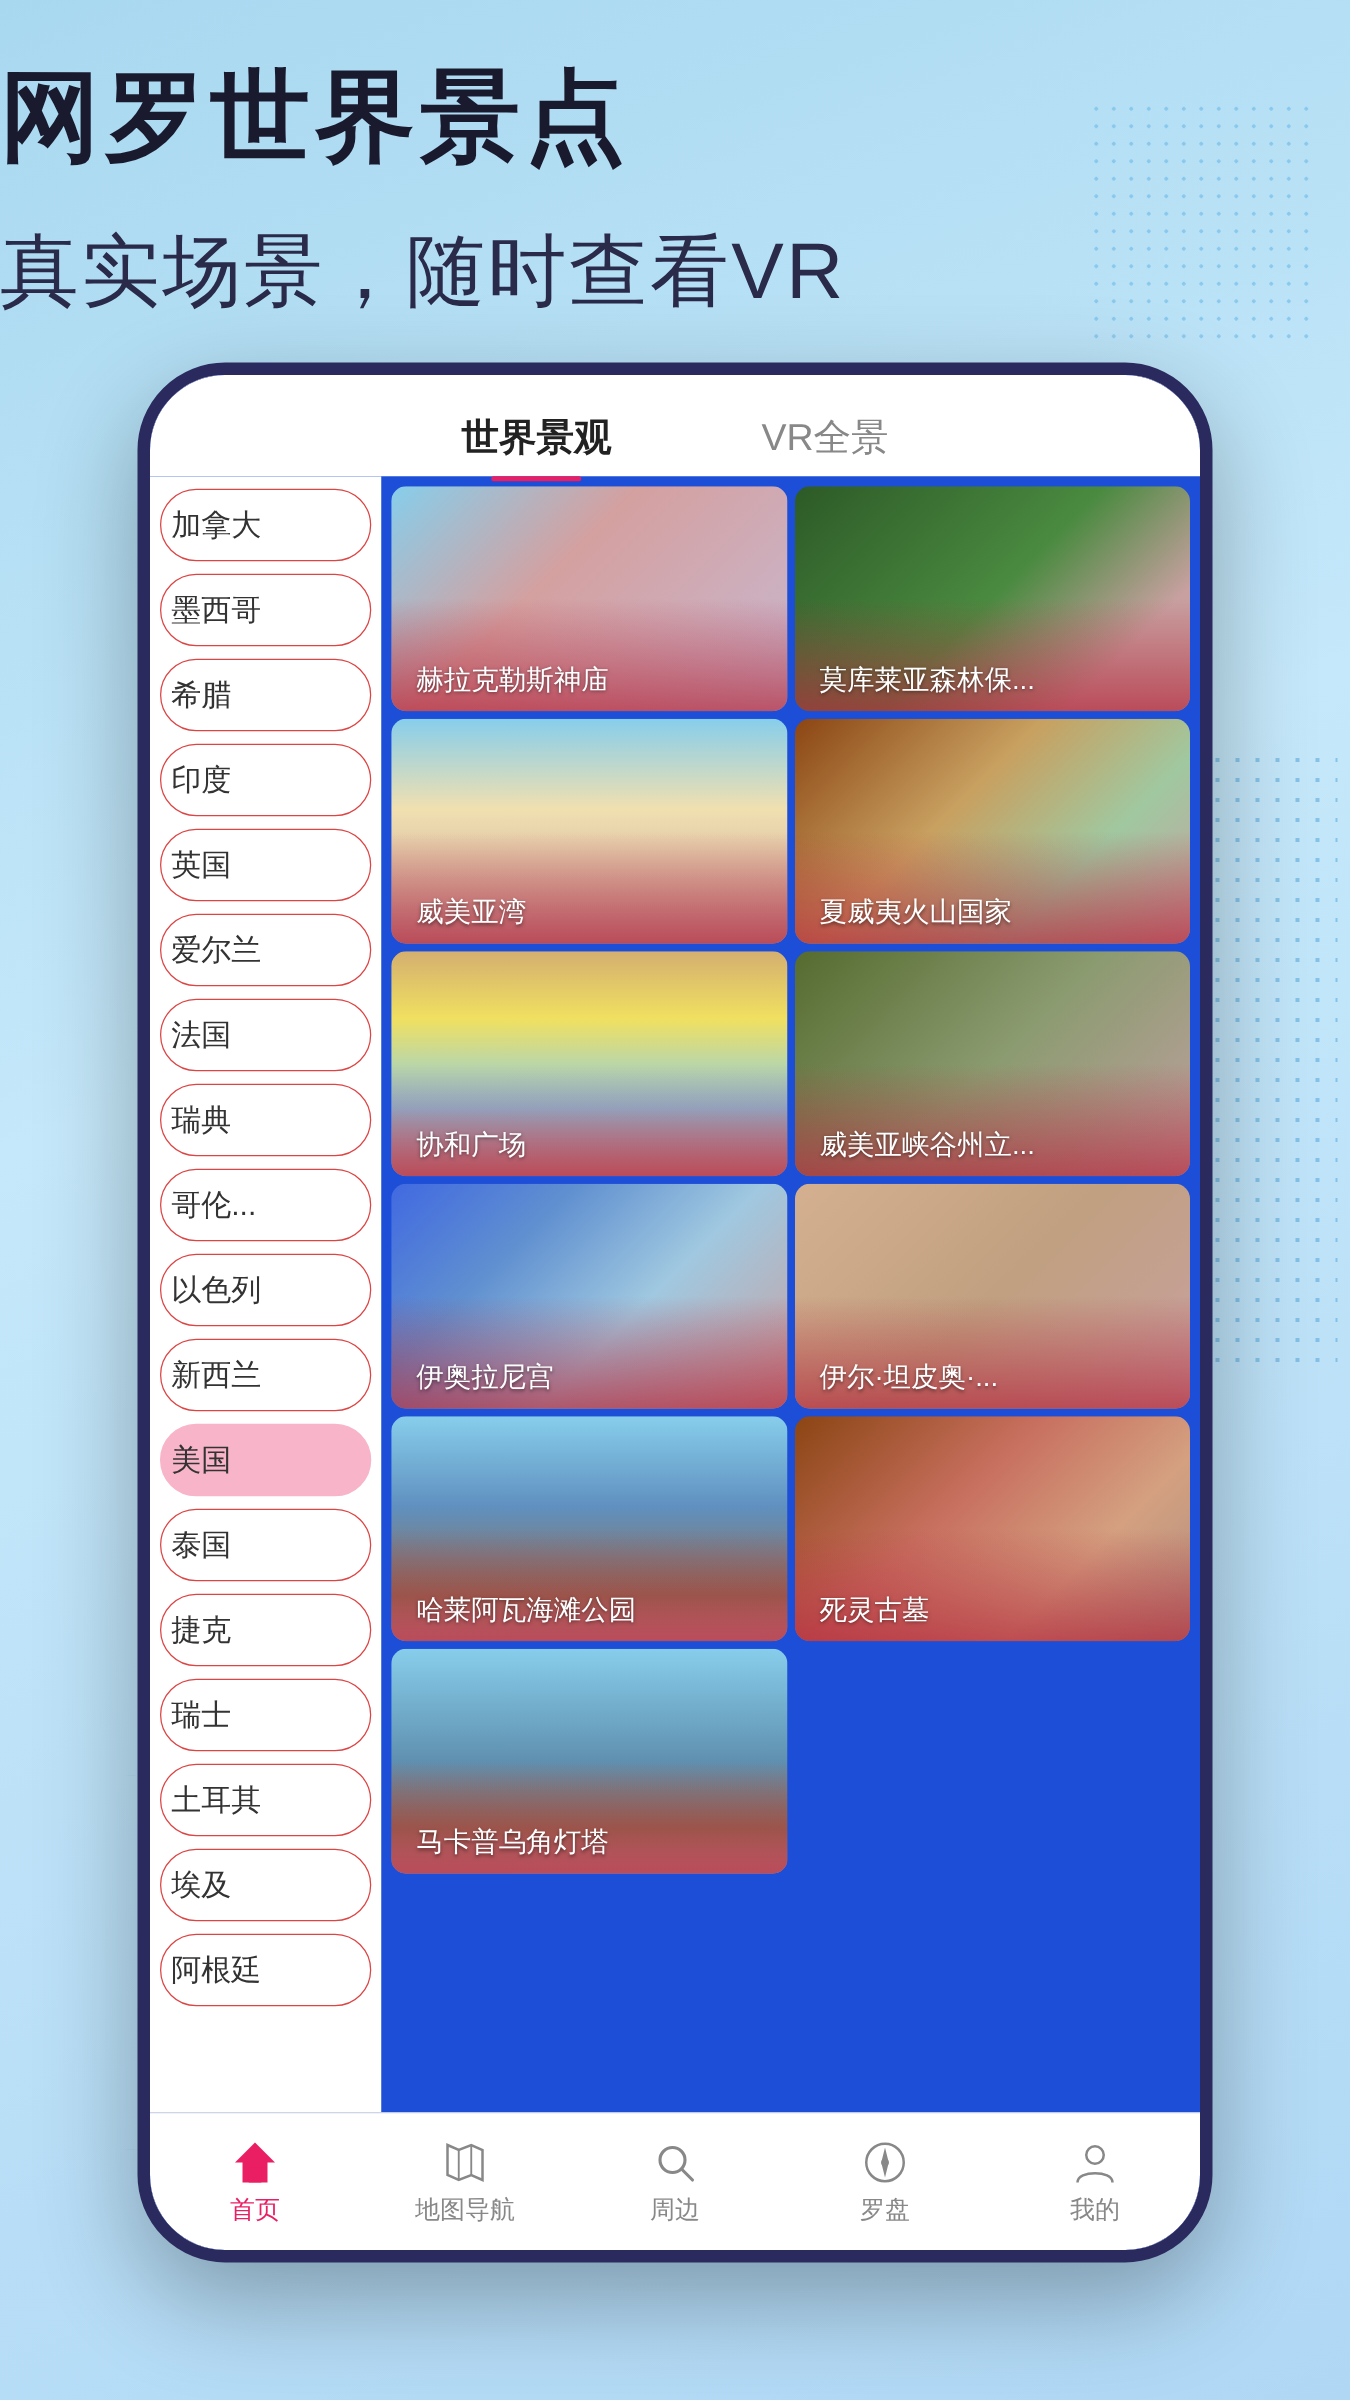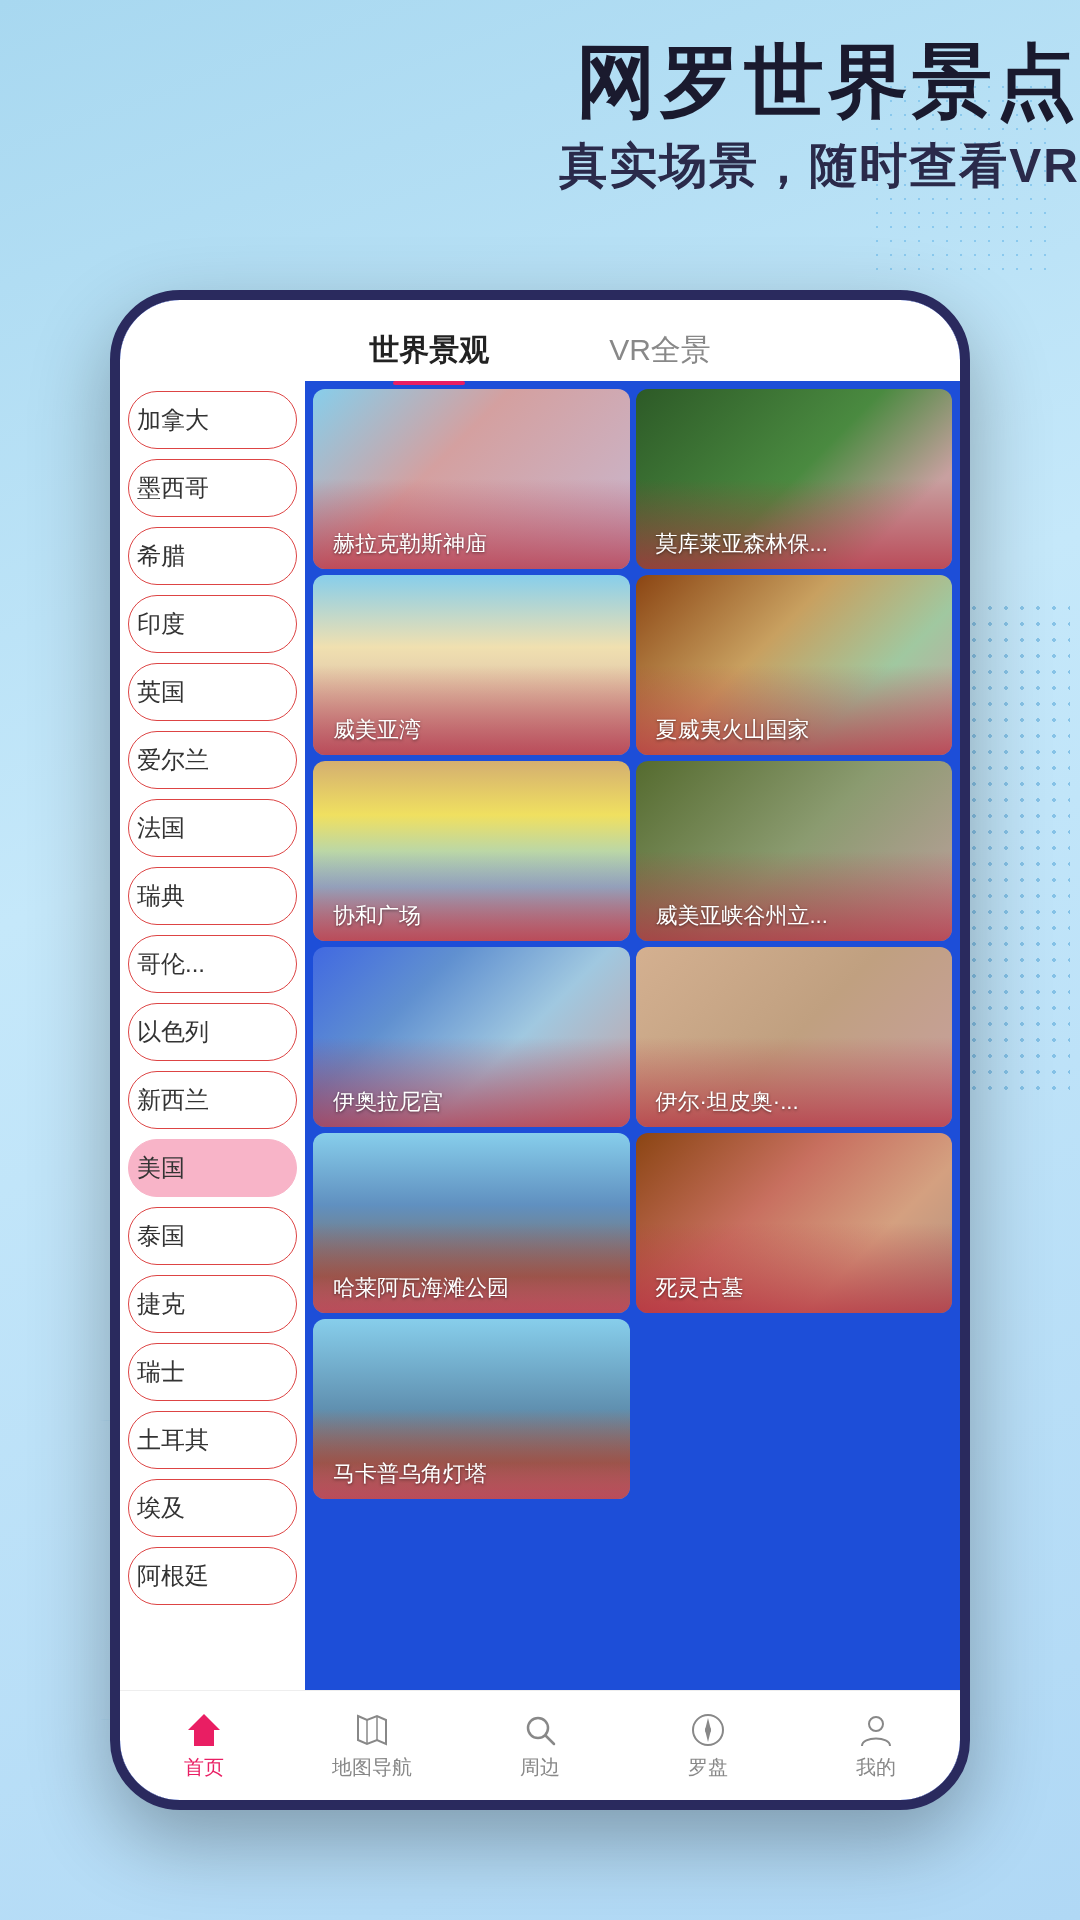--- a/index.html
+++ b/index.html
@@ -43,40 +43,40 @@
       bottom: 200px;
       left: 0;
       width: 200px;
       height: 300px;
       border-right: 3px solid rgba(100,180,230,0.3);
       border-radius: 0 50% 50% 0;
     }
 
     .header-section {
       position: absolute;
-      top: 38px;
+      top: 50px;
       left: 0;
       right: 0;
-      text-align: right;
+      text-align: left;
       z-index: 10;
     }
 
     .main-title {
       font-size: 80px;
       font-weight: 900;
       color: #1a1a2e;
       letter-spacing: 4px;
       line-height: 1.1;
     }
 
     .sub-title {
-      font-size: 48px;
-      font-weight: 700;
+      font-size: 63px;
+      font-weight: 400;
       color: #2a2a4a;
-      margin-top: 8px;
+      margin-top: 36px;
       letter-spacing: 2px;
     }
 
     
     .phone-mockup {
       position: absolute;
       top: 290px;
       left: 110px;
       right: 50px;
       width: 860px;

